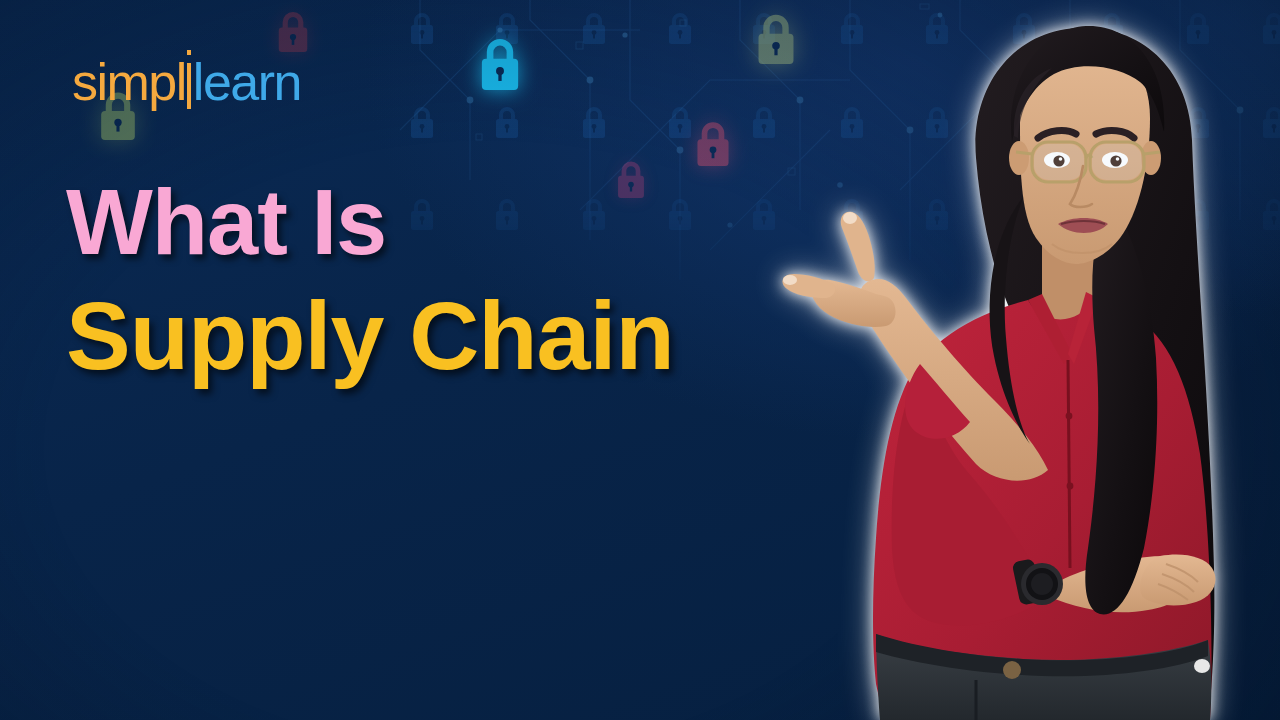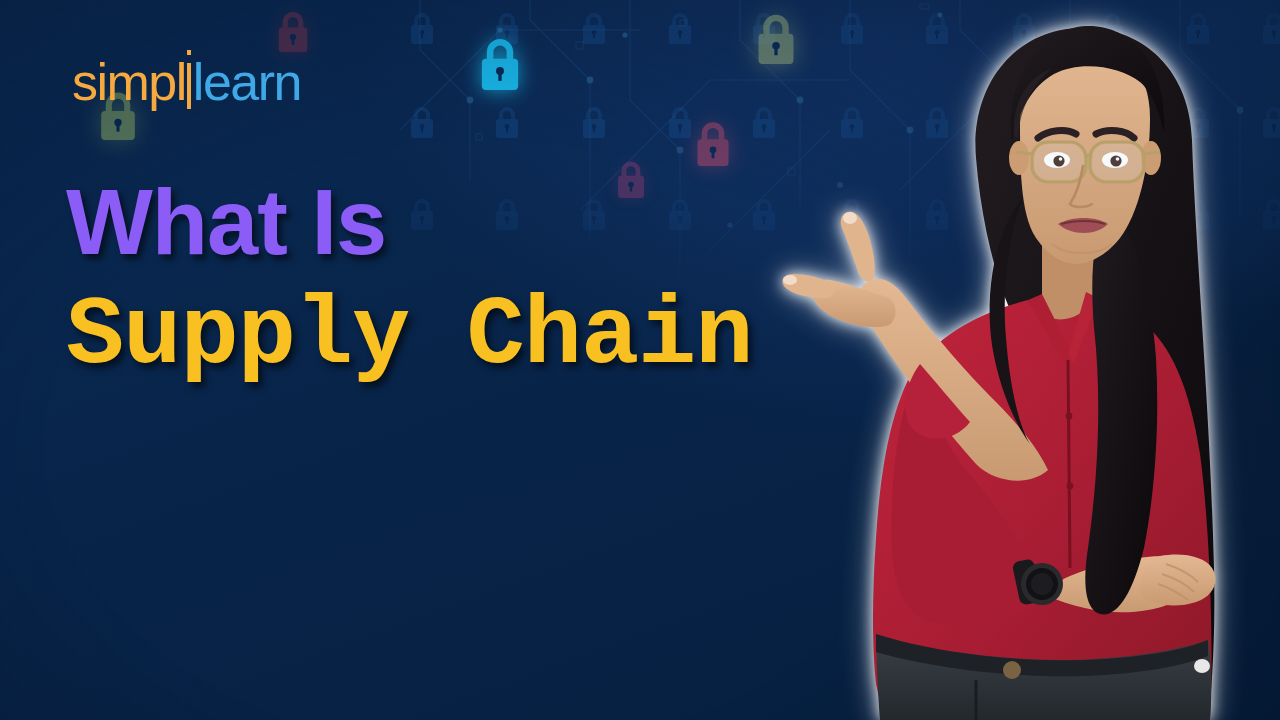--- a/index.html
+++ b/index.html
@@ -90,30 +90,30 @@
     width: 800px;
   }
   .tline {
     font-weight: 700;
     line-height: .97;
     letter-spacing: -1px;
     white-space: nowrap;
   }
   .tline-1 {
     font-size: 92px;
-    color: #8b5cf6;
+    color: #f9a8d4;
     text-shadow: 4px 5px 6px rgba(0,0,0,.55);
     margin-bottom: 22px;
   }
   .tline-2, .tline-3 {
     font-size: 97px;
     color: #F9C021;
     text-shadow: 4px 5px 7px rgba(0,0,0,.6);
   }
-  .tline-2 { margin-bottom: 30px; font-family: Liberation Mono, monospace; }
+  .tline-2 { margin-bottom: 30px; }
 
   
   .presenter {
     position: absolute;
     left: 780px;
     top: 8px;
     width: 510px;
     height: 712px;
     filter: drop-shadow(0 0 7px rgba(255,255,255,.92)) drop-shadow(0 0 14px rgba(255,255,255,.45));
   }

